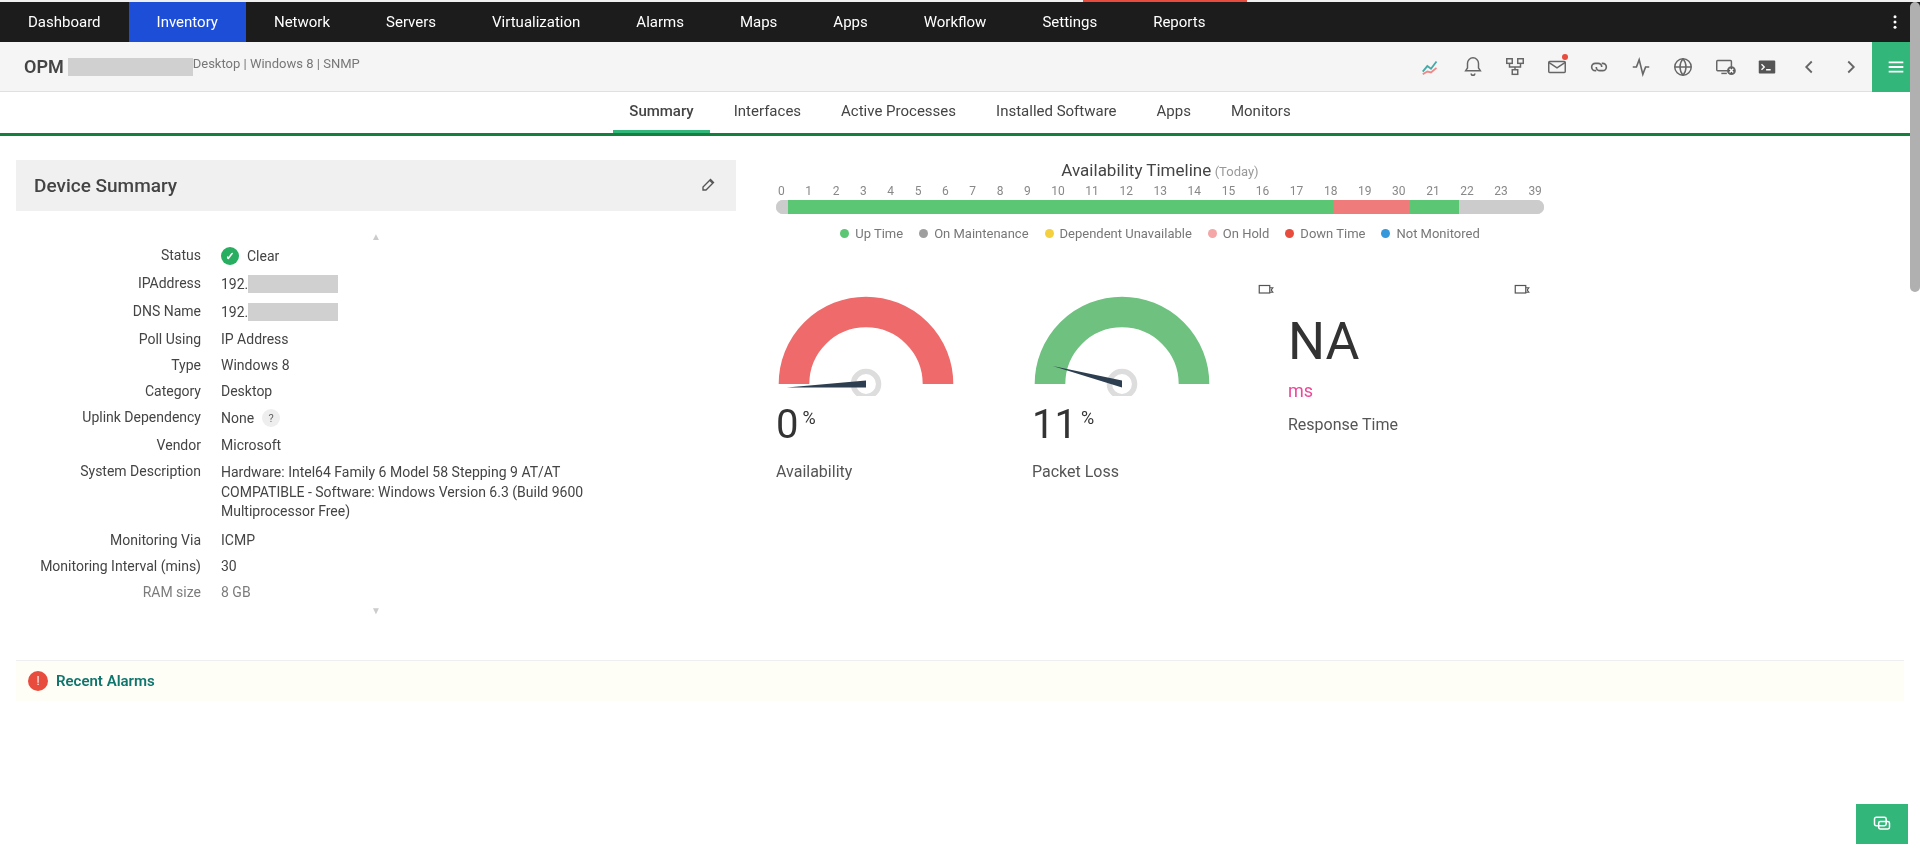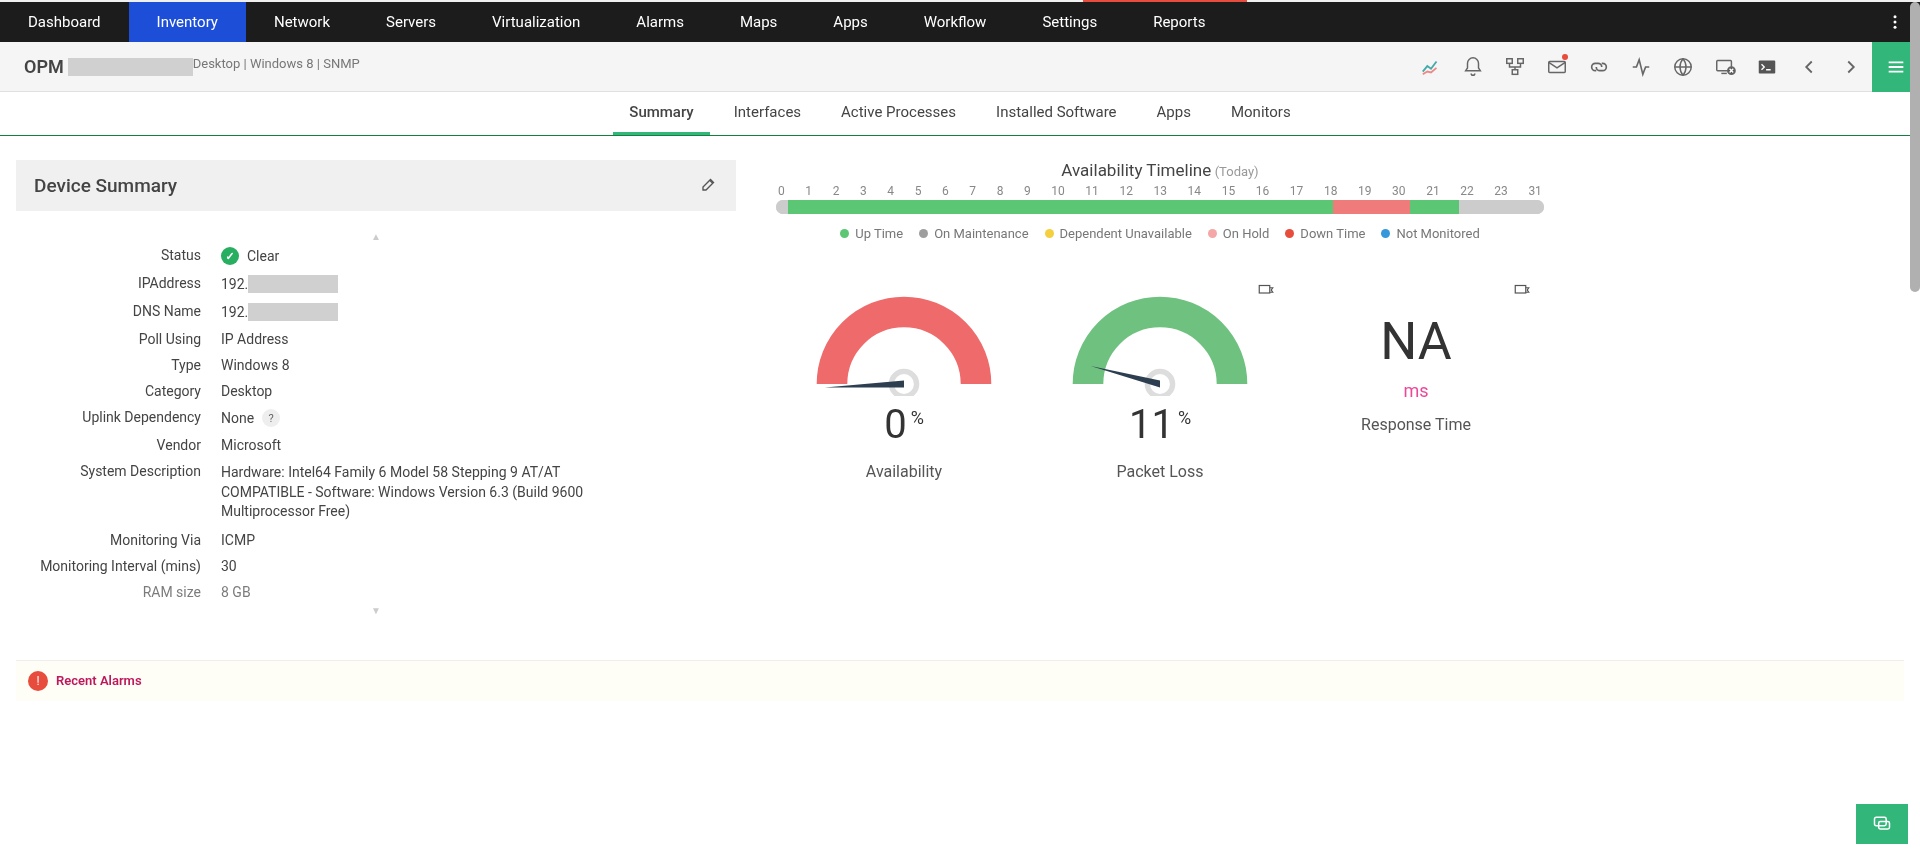--- a/index.html
+++ b/index.html
@@ -21,21 +21,21 @@
 .device-title { font-size: 18px; font-weight: 600; color: #444; display: flex; align-items: center; }
 .device-title-redacted { background: #d0d0d0; width: 125px; height: 18px; margin-left: 4px; }
 .device-breadcrumb { font-size: 13px; color: #777; }
 .header-actions { position: absolute; right: 0; top: 0; bottom: 0; display: flex; align-items: center; }
 .header-icon { width: 42px; height: 50px; display: flex; align-items: center; justify-content: center; cursor: pointer; color: #666; position: relative; }
 .header-icon svg { width: 22px; height: 22px; }
 .header-hamburger { background: #33b679; color: #fff; width: 48px; }
 .mail-dot { position: absolute; top: 12px; right: 10px; width: 6px; height: 6px; background: #e74c3c; border-radius: 50%; }
 
 
-.tabs { display: flex; justify-content: center; height: 44px; border-bottom: 1px solid #15803d; }
+.tabs { display: flex; justify-content: center; height: 44px; border-bottom: 3px solid #15803d; }
 .tab { padding: 0 16px; display: flex; align-items: center; cursor: pointer; color: #444; font-size: 15px; border-bottom: 3px solid transparent; margin: 0 4px; }
 .tab.active { border-bottom-color: #33b679; font-weight: 500; }
 
 
 .content { padding: 24px 16px; display: flex; gap: 40px; max-width: 1560px; }
 .left-col { flex: 0 0 720px; }
 .right-col { flex: 1; }
 
 
 .card-header { background: #f0f0f0; padding: 14px 18px; display: flex; justify-content: space-between; align-items: center; }
@@ -60,34 +60,34 @@
 .timeline-title-sub { font-size: 13px; color: #999; }
 .timeline-hours { display: flex; justify-content: space-between; font-size: 12px; color: #888; padding: 0 2px; margin-bottom: 2px; }
 .timeline-bar { height: 14px; border-radius: 7px; display: flex; overflow: hidden; background: #ccc; }
 .timeline-seg { height: 100%; }
 .timeline-legend { display: flex; justify-content: center; flex-wrap: wrap; gap: 16px; margin-top: 12px; font-size: 13px; color: #777; }
 .legend-item { display: flex; align-items: center; gap: 6px; }
 .legend-dot { width: 9px; height: 9px; border-radius: 50%; }
 
 
 .gauges { display: flex; justify-content: space-around; margin-top: 50px; }
-.gauge-block { text-align: center; flex: 1; position: relative; }
+.gauge-block { text-align: left; flex: 1; position: relative; }
 .gauge-svg { width: 180px; height: 105px; }
 .gauge-value { font-size: 40px; color: #333; margin-top: 2px; }
 .gauge-value .unit { font-size: 18px; vertical-align: super; margin-left: 4px; }
 .gauge-label { font-size: 16px; color: #555; margin-top: 14px; }
 .gauge-na { font-size: 52px; color: #333; font-weight: 400; padding-top: 20px; }
 .gauge-unit-alone { font-size: 18px; color: #ec4899; margin-top: 8px; }
 .gauge-ping-icon { position: absolute; right: 12px; top: -10px; color: #555; cursor: pointer; }
 .gauge-ping-icon svg { width: 20px; height: 18px; }
 
 
 .recent-alarms { margin: 20px 16px 0; background: #fffef6; padding: 10px 12px; display: flex; align-items: center; gap: 8px; border-top: 1px solid #eee; }
 .alarm-icon { width: 20px; height: 20px; background: #e74c3c; border-radius: 50%; display: flex; align-items: center; justify-content: center; color: #fff; font-size: 12px; }
-.recent-alarms-label { font-size: 13px; font-weight: 600; color: #be185d; }
+.recent-alarms-label { font-size: 15px; font-weight: 600; color: #0f766e; }
 
 
 .chat-fab { position: fixed; bottom: 12px; right: 12px; width: 52px; height: 40px; background: #33b679; display: flex; align-items: center; justify-content: center; cursor: pointer; }
 .chat-fab svg { width: 24px; height: 20px; color: #fff; }
 
 
 .scrollbar-right { position: fixed; right: 0; top: 2px; width: 10px; height: 290px; background: #b0b0b0; border-radius: 5px; }
 </style>
 </head>
 <body>
@@ -310,21 +310,21 @@
         <span>14</span>
         <span>15</span>
         <span>16</span>
         <span>17</span>
         <span>18</span>
         <span>19</span>
         <span>30</span>
         <span>21</span>
         <span>22</span>
         <span>23</span>
-        <span>31</span>
+        <span>39</span>
       </div>
     <div class="timeline-bar" id="timeline-bar">
         <div class="timeline-seg" style="background: rgb(204, 204, 204); width: 1.5%;"></div>
         <div class="timeline-seg" style="background: rgb(91, 198, 115); width: 71%;"></div>
         <div class="timeline-seg" style="background: rgb(239, 123, 123); width: 10%;"></div>
         <div class="timeline-seg" style="background: rgb(91, 198, 115); width: 6.5%;"></div>
         <div class="timeline-seg" style="background: rgb(204, 204, 204); width: 11%;"></div>
       </div>
     <div class="timeline-legend" id="timeline-legend">
         <div class="legend-item">

